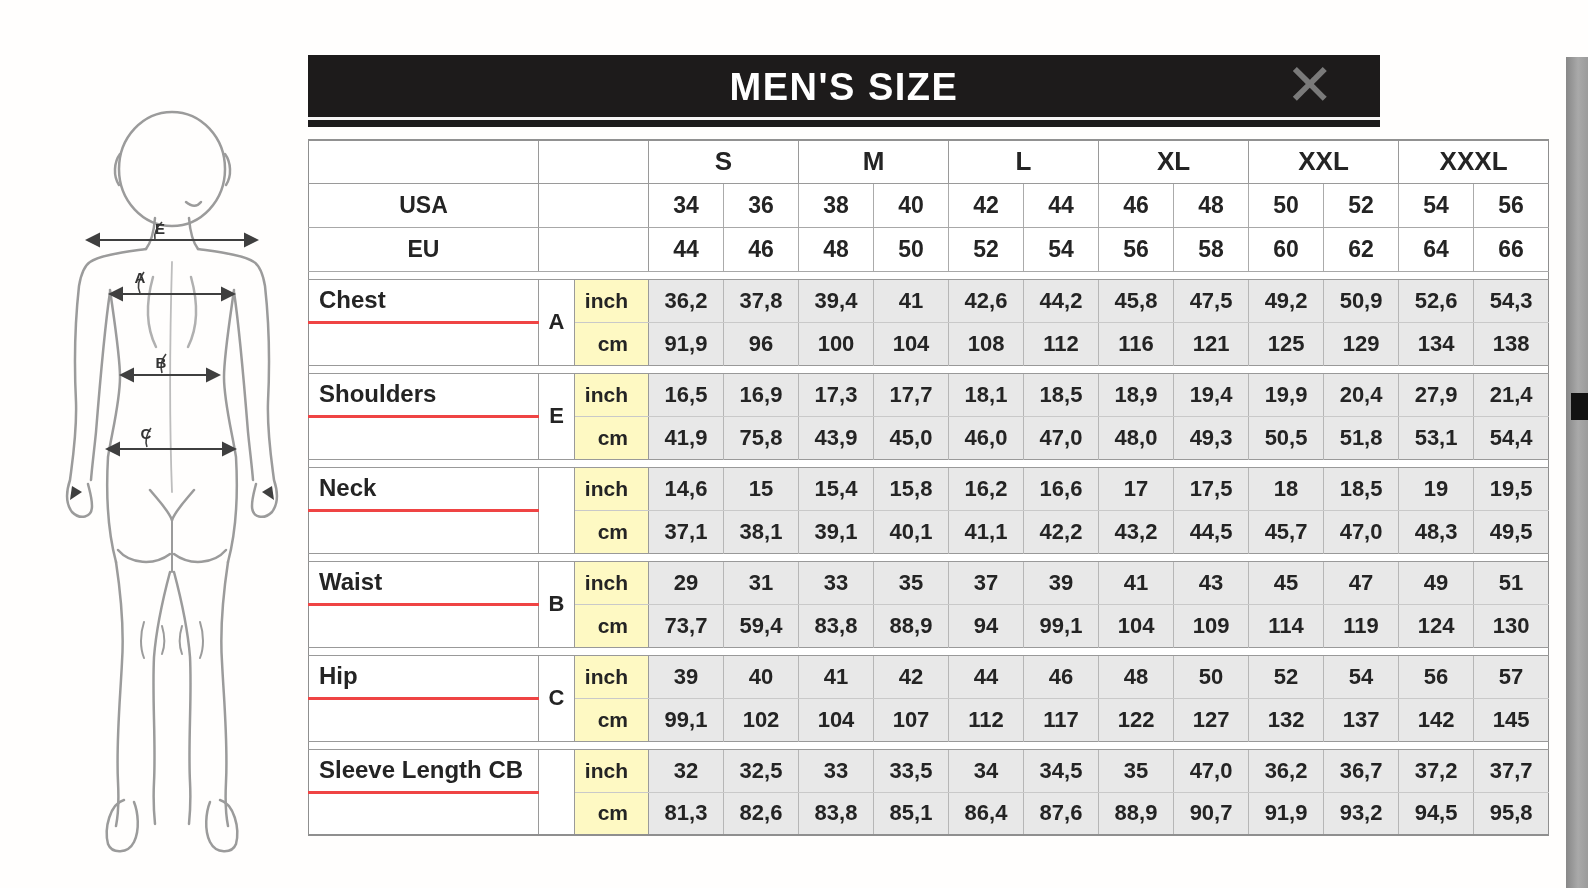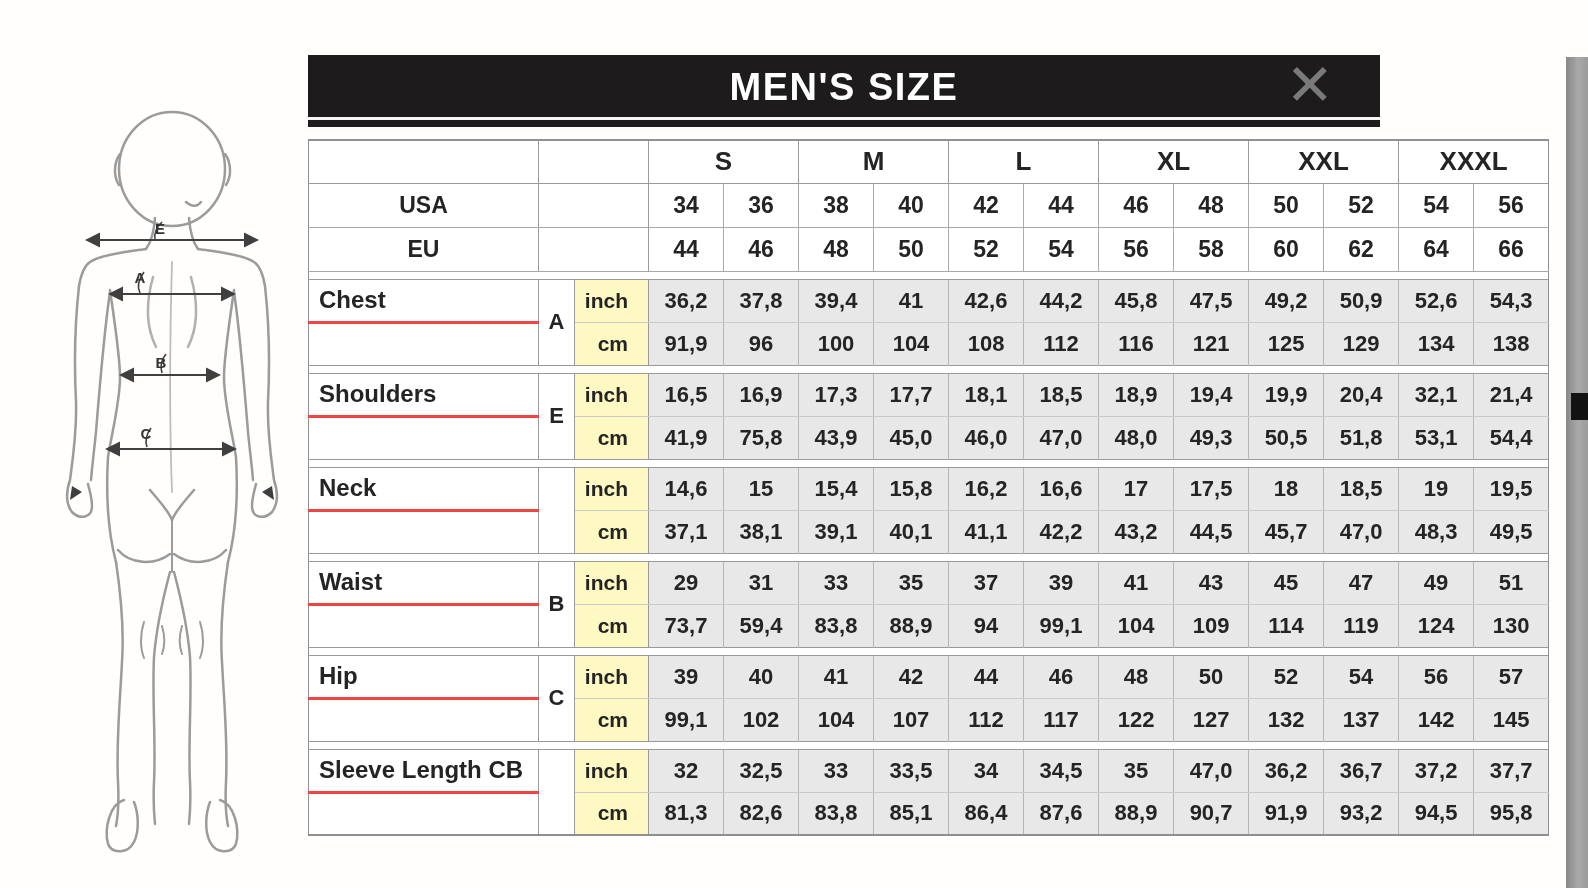--- a/index.html
+++ b/index.html
@@ -216,21 +216,21 @@
           <td class="datacell mid">16,5</td>
           <td class="datacell mid">16,9</td>
           <td class="datacell mid">17,3</td>
           <td class="datacell mid">17,7</td>
           <td class="datacell mid">18,1</td>
           <td class="datacell mid">18,5</td>
           <td class="datacell mid">18,9</td>
           <td class="datacell mid">19,4</td>
           <td class="datacell mid">19,9</td>
           <td class="datacell mid">20,4</td>
-          <td class="datacell mid">32,1</td>
+          <td class="datacell mid">27,9</td>
           <td class="datacell mid">21,4</td>
         </tr>
         <tr class="meas">
           <td class="mlabel2"></td>
           <td class="unit">cm</td>
           <td class="datacell">41,9</td>
           <td class="datacell">75,8</td>
           <td class="datacell">43,9</td>
           <td class="datacell">45,0</td>
           <td class="datacell">46,0</td>

